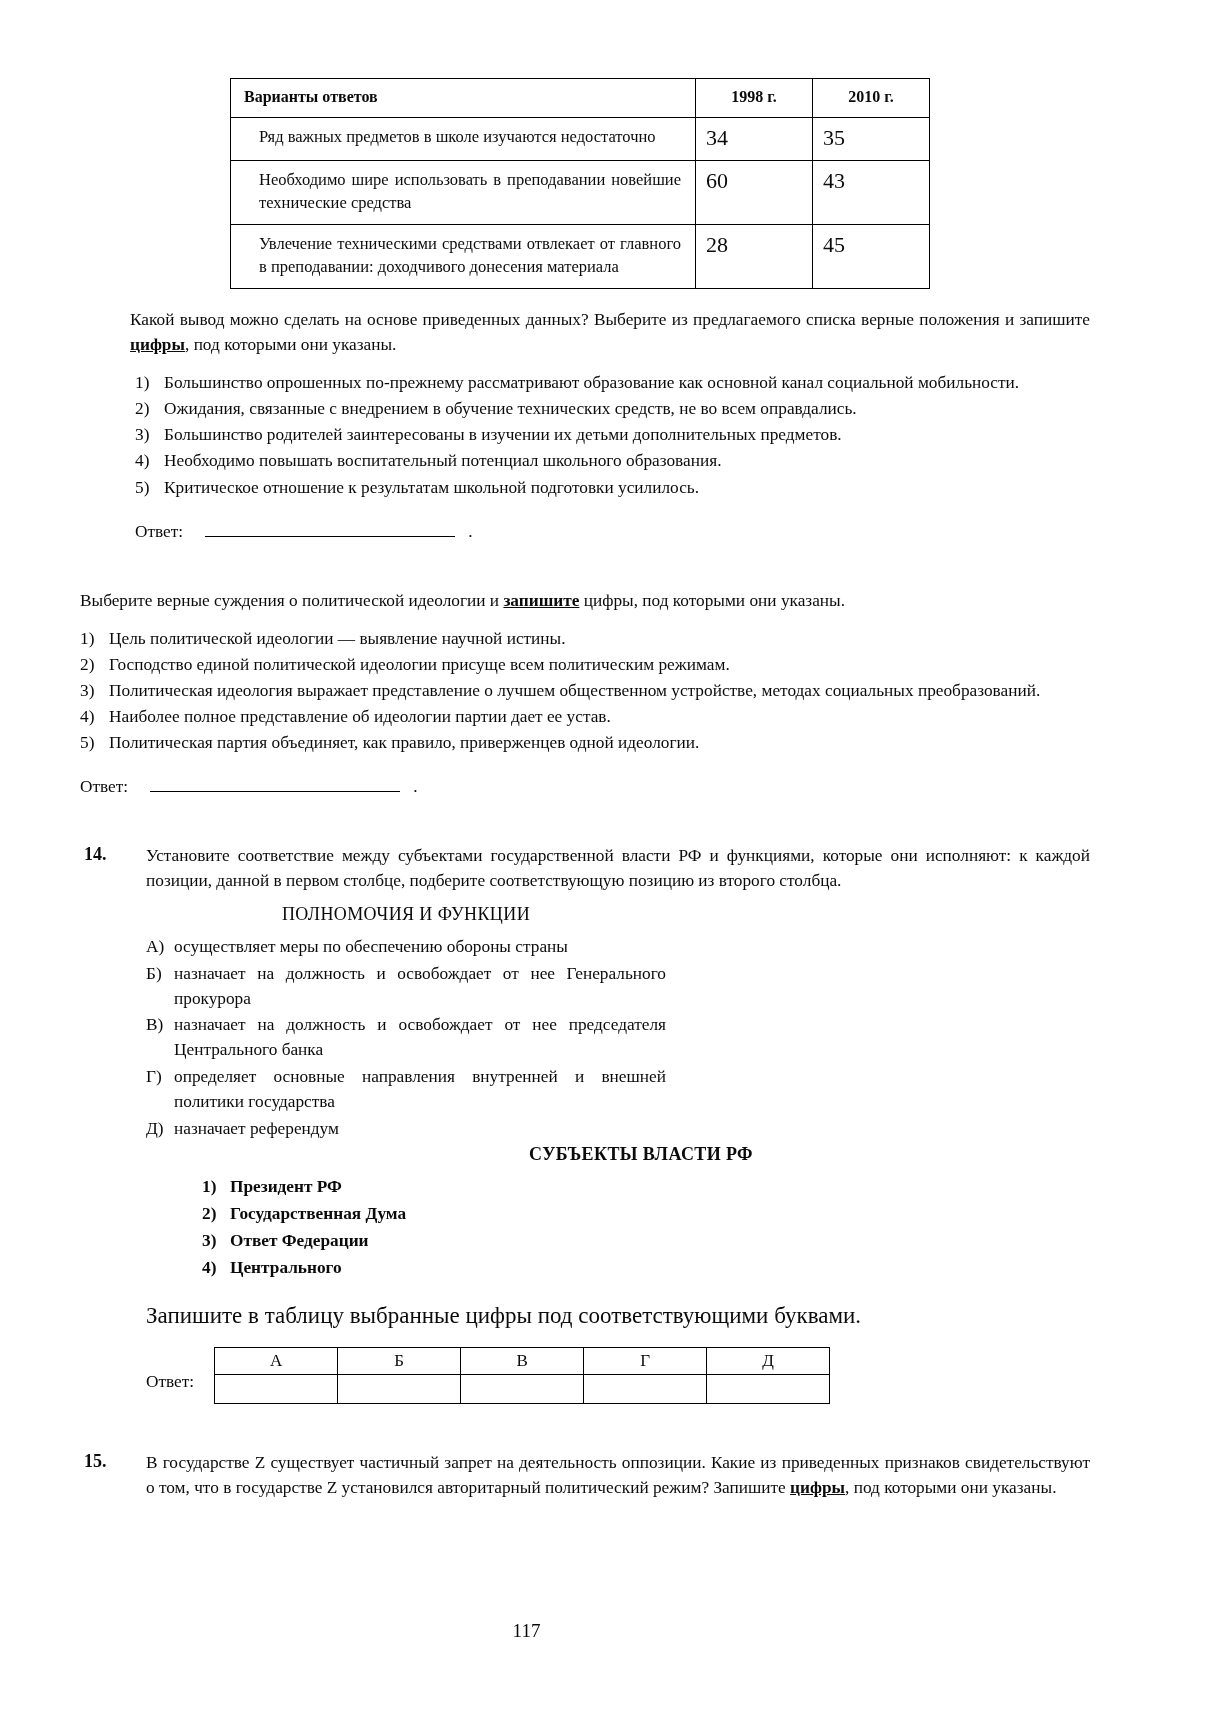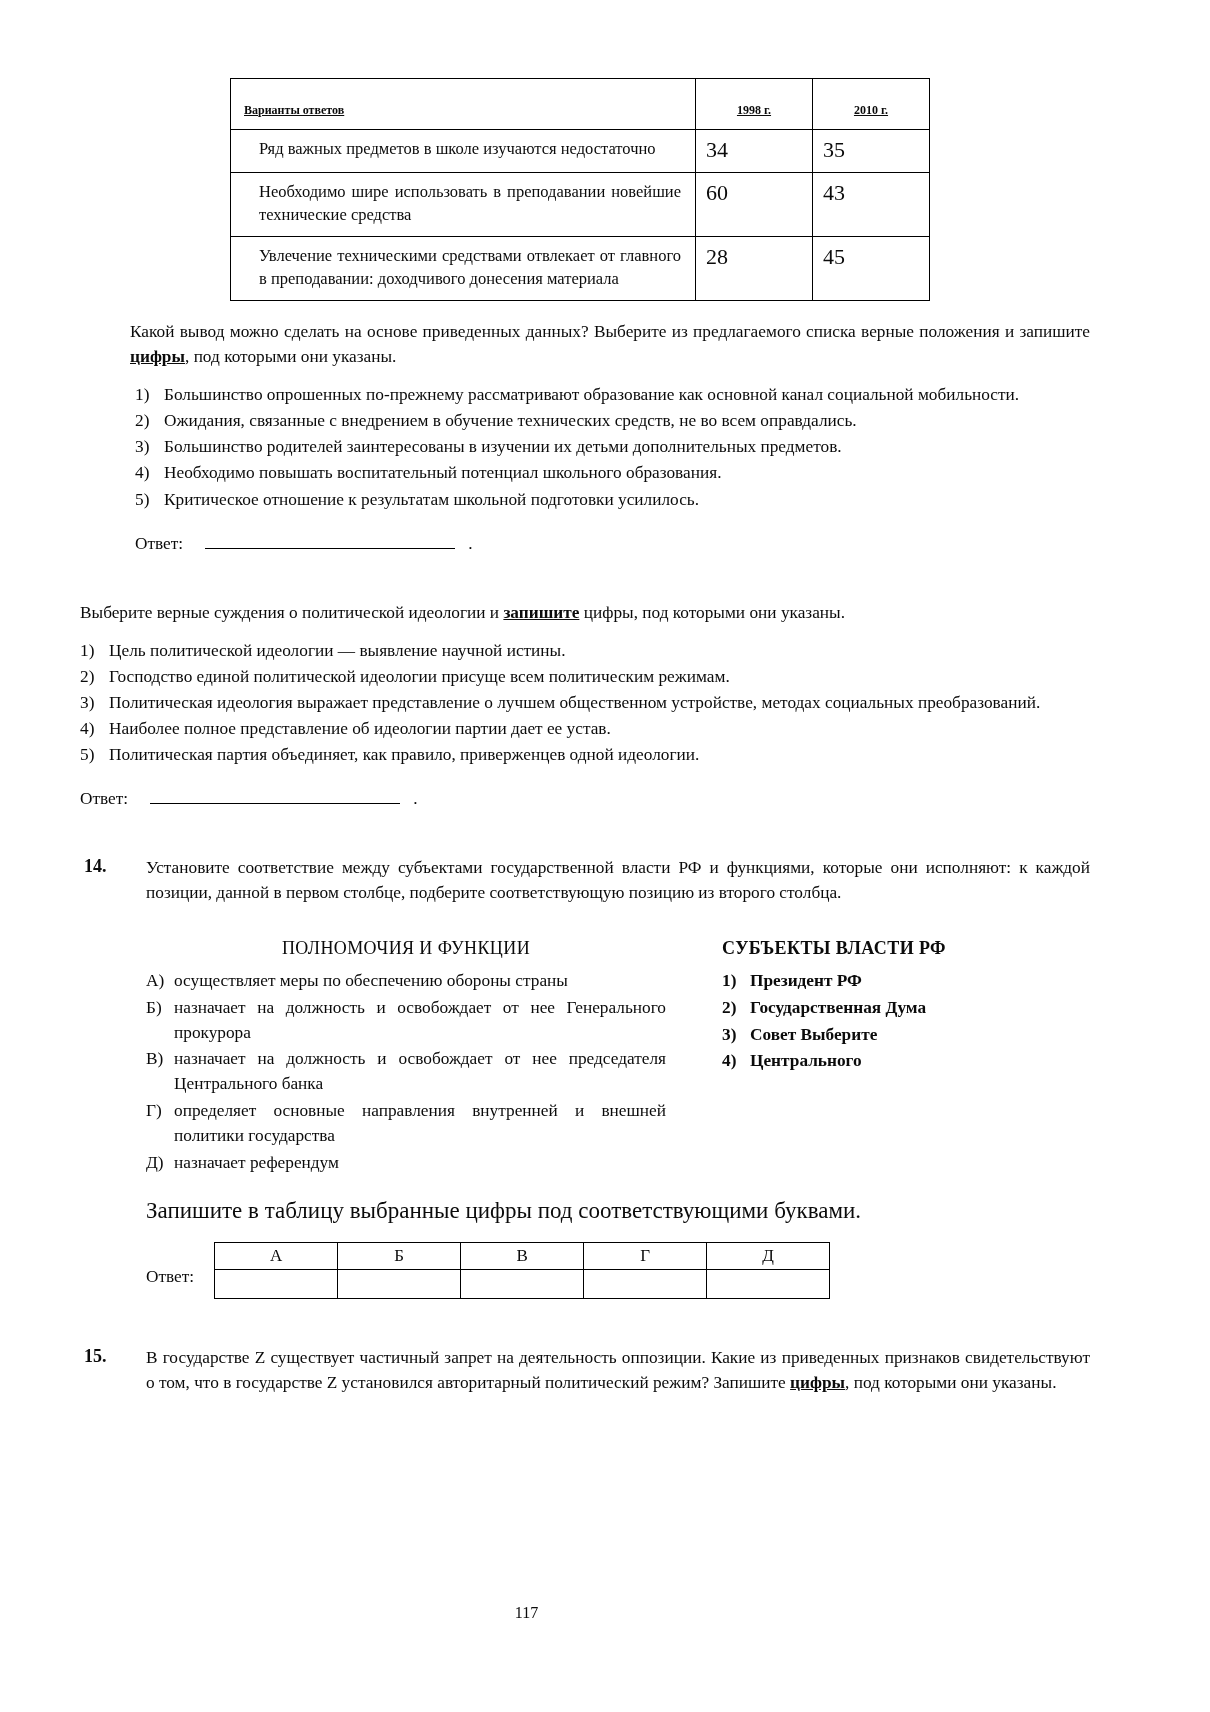--- a/index.html
+++ b/index.html
@@ -29,25 +29,24 @@
     width: 700px;
     font-size: 16.5px;
   }
   .poll-table th, .poll-table td {
     border: 1.5px solid #000;
     padding: 7px 10px 9px 10px;
     vertical-align: top;
   }
   .poll-table th {
     font-weight: bold;
-    font-size: 12px;
+    font-size: 16px;
     text-align: center;
-    padding-top: 24px;
+    padding-top: 9px;
     padding-bottom: 11px;
-    text-decoration: underline;
   }
   .poll-table th.first {
     text-align: left;
     padding-left: 13px;
   }
   .poll-table td.opt {
     text-align: justify;
     text-align-last: left;
     line-height: 1.42;
     padding-left: 28px;
@@ -129,21 +128,22 @@
   }
   .task .opts, .task .q-intro, .task .answer-line {
     margin-left: 0;
   }
   u { text-decoration: underline; }
   b.bold { font-weight: bold; }
 
   
   .match-wrap {
     display: flex;
-    margin-top: 32px;
+    margin-top: 10px;
+    flex-direction: column;
   }
   .match-left { width: 520px; }
   .match-right { margin-left: 56px; font-weight: bold; }
   .match-head {
     text-align: center;
     font-size: 18px;
     letter-spacing: 0.4px;
     margin-bottom: 10px;
   }
   .match-right .match-head { text-align: center; padding-right: 10px;}
@@ -182,25 +182,25 @@
     border: 1.4px solid #000;
     width: 120px;
     height: 24px;
     text-align: center;
     font-size: 17px;
   }
   .ans-table tr.empty td { height: 26px; }
 
   .page-num {
     position: absolute;
-    bottom: 90px;
+    bottom: 70px;
     left: 0;
     width: 1053px;
     text-align: center;
-    font-size: 16px;
+    font-size: 19px;
   }
 </style>
 </head>
 <body>
 
 <div class="page">
 
   <table class="poll-table">
     <tbody>
         <tr>
@@ -329,21 +329,21 @@
           <div class="m-row">
             <span class="m-key">1)</span>
             <span class="m-txt">Президент РФ</span>
           </div>
           <div class="m-row">
             <span class="m-key">2)</span>
             <span class="m-txt">Государственная Дума</span>
           </div>
           <div class="m-row">
             <span class="m-key">3)</span>
-            <span class="m-txt">Совет Выберите</span>
+            <span class="m-txt">Ответ Федерации</span>
           </div>
           <div class="m-row">
             <span class="m-key">4)</span>
             <span class="m-txt">Центрального</span>
           </div>
         </div>
       </div>
 
       <div class="note">Запишите в таблицу выбранные цифры под соответствующими буквами.</div>
 

